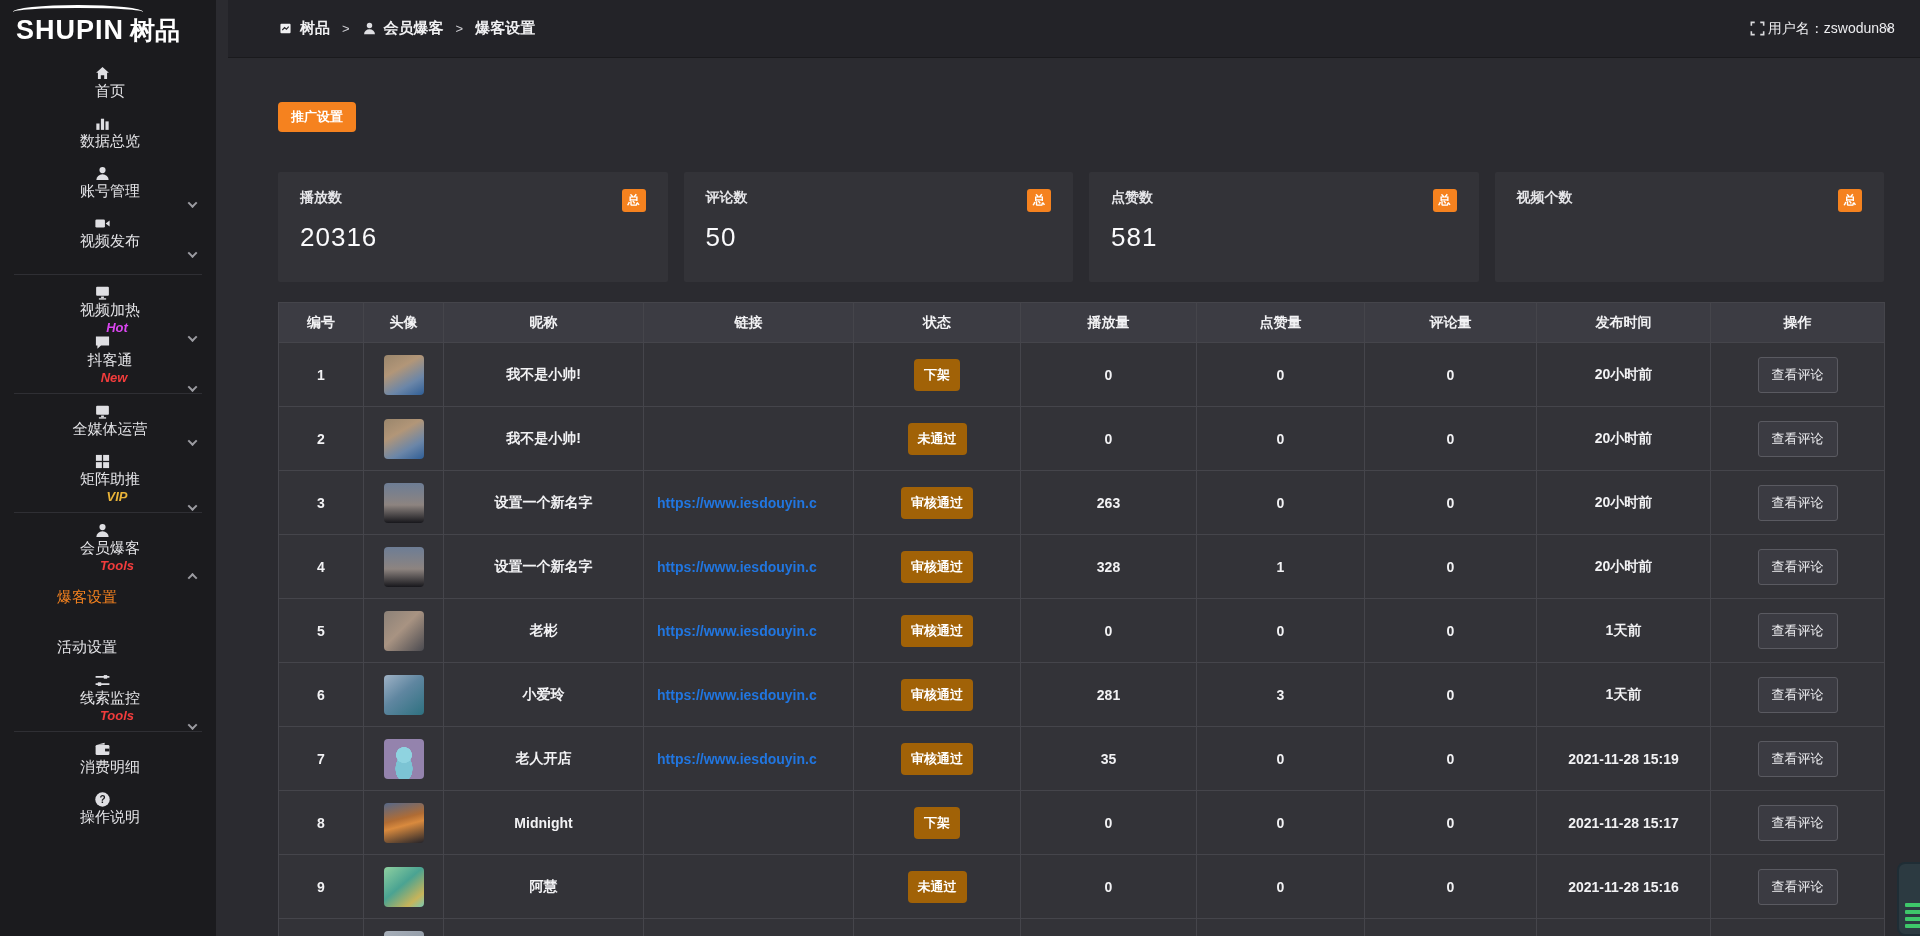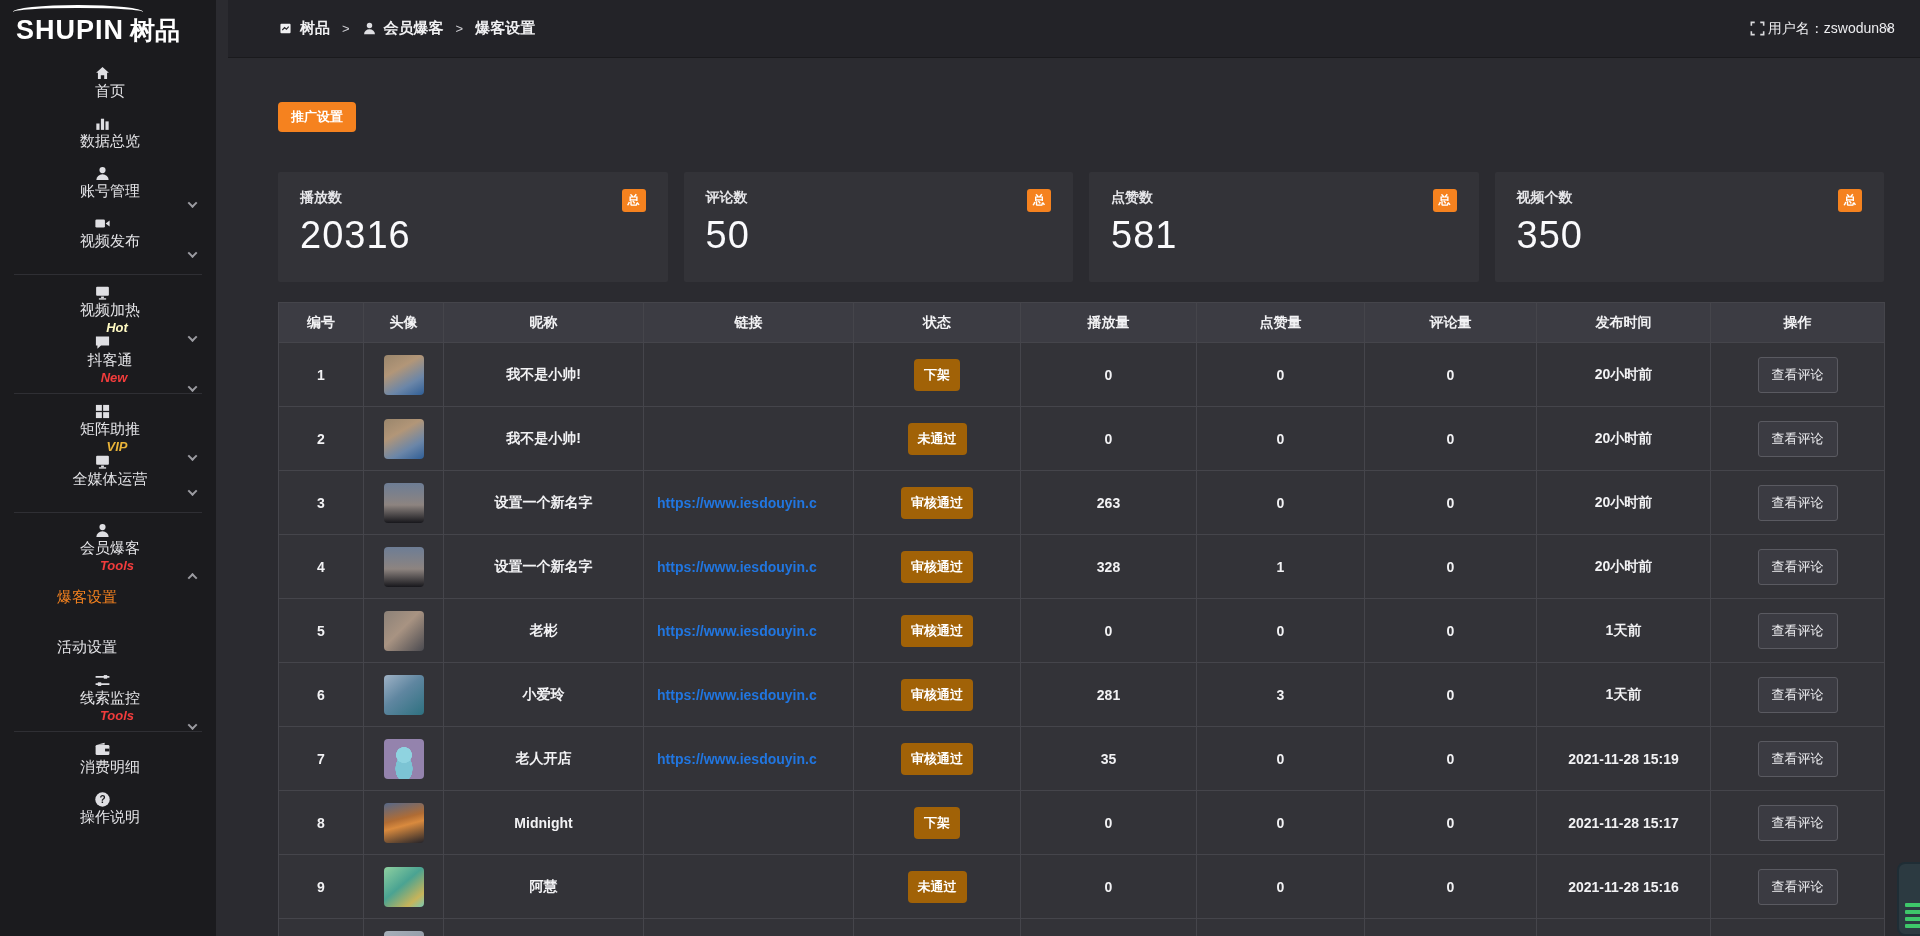--- a/index.html
+++ b/index.html
@@ -44,21 +44,21 @@
 
   
   .content { position:absolute; left:228px; top:58px; width:1692px; height:878px; padding:44px 36px 0 50px; }
   .promo-btn { background:#f5821f; color:#fff; border:none; border-radius:4px; height:30px; padding:0 13px;
                font-size:13px; font-weight:700; cursor:pointer; font-family:inherit; }
   .stats { display:flex; gap:16px; margin-top:40px;justify-content:flex-end; }
   .card { flex:1; height:110px; background:#333338; border-radius:2px; padding:17px 22px; }
   .card-top { display:flex; justify-content:space-between; align-items:flex-start; }
   .card-label { font-size:14px; color:#e6e6e9; font-weight:600; }
   .badge { background:#f5821f; color:#fff; font-size:12px; font-weight:700; padding:3px 6px; border-radius:3px; }
-  .card-value { font-size:38px; font-weight:500; margin-top:2px; letter-spacing:1px; color:#fafafc; }
+  .card-value { font-size:26px; font-weight:500; margin-top:10px; letter-spacing:1px; color:#fafafc; }
 
   .table-wrap { margin-top:20px; }
   table { border-collapse:collapse; width:1606px; table-layout:fixed; background:#333338; }
   th,td { border:1px solid #45454b; }
   thead th { background:#3c3c43; height:40px; font-size:14px; font-weight:700; color:#f2f2f4; }
   td { height:64px; text-align:center; font-size:14px; font-weight:700; color:#f2f2f4; overflow:hidden; }
   td.link-cell { text-align:left; padding-left:13px; white-space:nowrap; }
   .link { color:#2176e0; font-weight:700; text-decoration:none; cursor:pointer; }
   .avatar { width:40px; height:40px; border-radius:4px; margin:0 auto; background:#555; }
   .status-badge { display:inline-block; background:#a16207; color:#fff; font-size:13px; font-weight:700;
@@ -124,56 +124,56 @@
         <div class="side-divider"></div>
         <div class="side-item">
           <span class="side-icon">
             <svg viewBox="0 0 16 16" fill="#dfdfe3">
               <rect x="2" y="2.6" width="12" height="8.4" rx="1"></rect>
               <rect x="6.7" y="11.8" width="2.6" height="1.6"></rect>
               <rect x="4.6" y="13.4" width="6.8" height="1.3"></rect>
             </svg>
           </span>
           <span class="side-label">视频加热</span>
-          <span class="side-tag" style="color: #fef9c3;">Hot</span>
+          <span class="side-tag" style="color: #d946ef;">Hot</span>
           <span class="chev down"></span>
         </div>
         <div class="side-item">
           <span class="side-icon">
             <svg viewBox="0 0 16 16" fill="#dfdfe3">
               <path d="M1.8 2.4h12.4v8.4H6.6l-3.4 3v-3H1.8z"></path>
             </svg>
           </span>
           <span class="side-label">抖客通</span>
           <span class="side-tag" style="color: rgb(242, 60, 60); margin-left: 8px;">New</span>
           <span class="chev down"></span>
         </div>
         <div class="side-divider"></div>
+        <div class="side-item">
+          <span class="side-icon">
+            <svg viewBox="0 0 16 16" fill="#dfdfe3">
+              <rect x="2" y="2.6" width="12" height="8.4" rx="1"></rect>
+              <rect x="6.7" y="11.8" width="2.6" height="1.6"></rect>
+              <rect x="4.6" y="13.4" width="6.8" height="1.3"></rect>
+            </svg>
+          </span>
+          <span class="side-label">全媒体运营</span>
+          <span class="chev down"></span>
+        </div>
         <div class="side-item">
           <span class="side-icon">
             <svg viewBox="0 0 16 16" fill="#dfdfe3">
               <rect x="1.8" y="1.8" width="5.6" height="5.6"></rect>
               <rect x="8.6" y="1.8" width="5.6" height="5.6"></rect>
               <rect x="1.8" y="8.6" width="5.6" height="5.6"></rect>
               <rect x="8.6" y="8.6" width="5.6" height="5.6"></rect>
             </svg>
           </span>
           <span class="side-label">矩阵助推</span>
           <span class="side-tag" style="color: rgb(232, 179, 57);">VIP</span>
-          <span class="chev down"></span>
-        </div>
-        <div class="side-item">
-          <span class="side-icon">
-            <svg viewBox="0 0 16 16" fill="#dfdfe3">
-              <rect x="2" y="2.6" width="12" height="8.4" rx="1"></rect>
-              <rect x="6.7" y="11.8" width="2.6" height="1.6"></rect>
-              <rect x="4.6" y="13.4" width="6.8" height="1.3"></rect>
-            </svg>
-          </span>
-          <span class="side-label">全媒体运营</span>
           <span class="chev down"></span>
         </div>
         <div class="side-divider"></div>
         <div class="side-item">
           <span class="side-icon">
             <svg viewBox="0 0 16 16" fill="#dfdfe3">
               <circle cx="8" cy="4.8" r="2.9"></circle>
               <path d="M2.2 14a5.8 5.2 0 0 1 11.6 0Z"></path>
             </svg>
           </span>
@@ -278,21 +278,20 @@
           <span class="card-label">点赞数</span>
           <span class="badge">总</span>
         </div>
         <div class="card-value">581</div>
       </div>
       <div class="card">
         <div class="card-top">
           <span class="card-label">视频个数</span>
           <span class="badge">总</span>
         </div>
-        <div class="card-value">350</div>
       </div>
     </section>
 
     <section class="table-wrap">
       <table>
         <colgroup>
             <col style="width: 85px;">
             <col style="width: 80px;">
             <col style="width: 200px;">
             <col style="width: 210px;">

